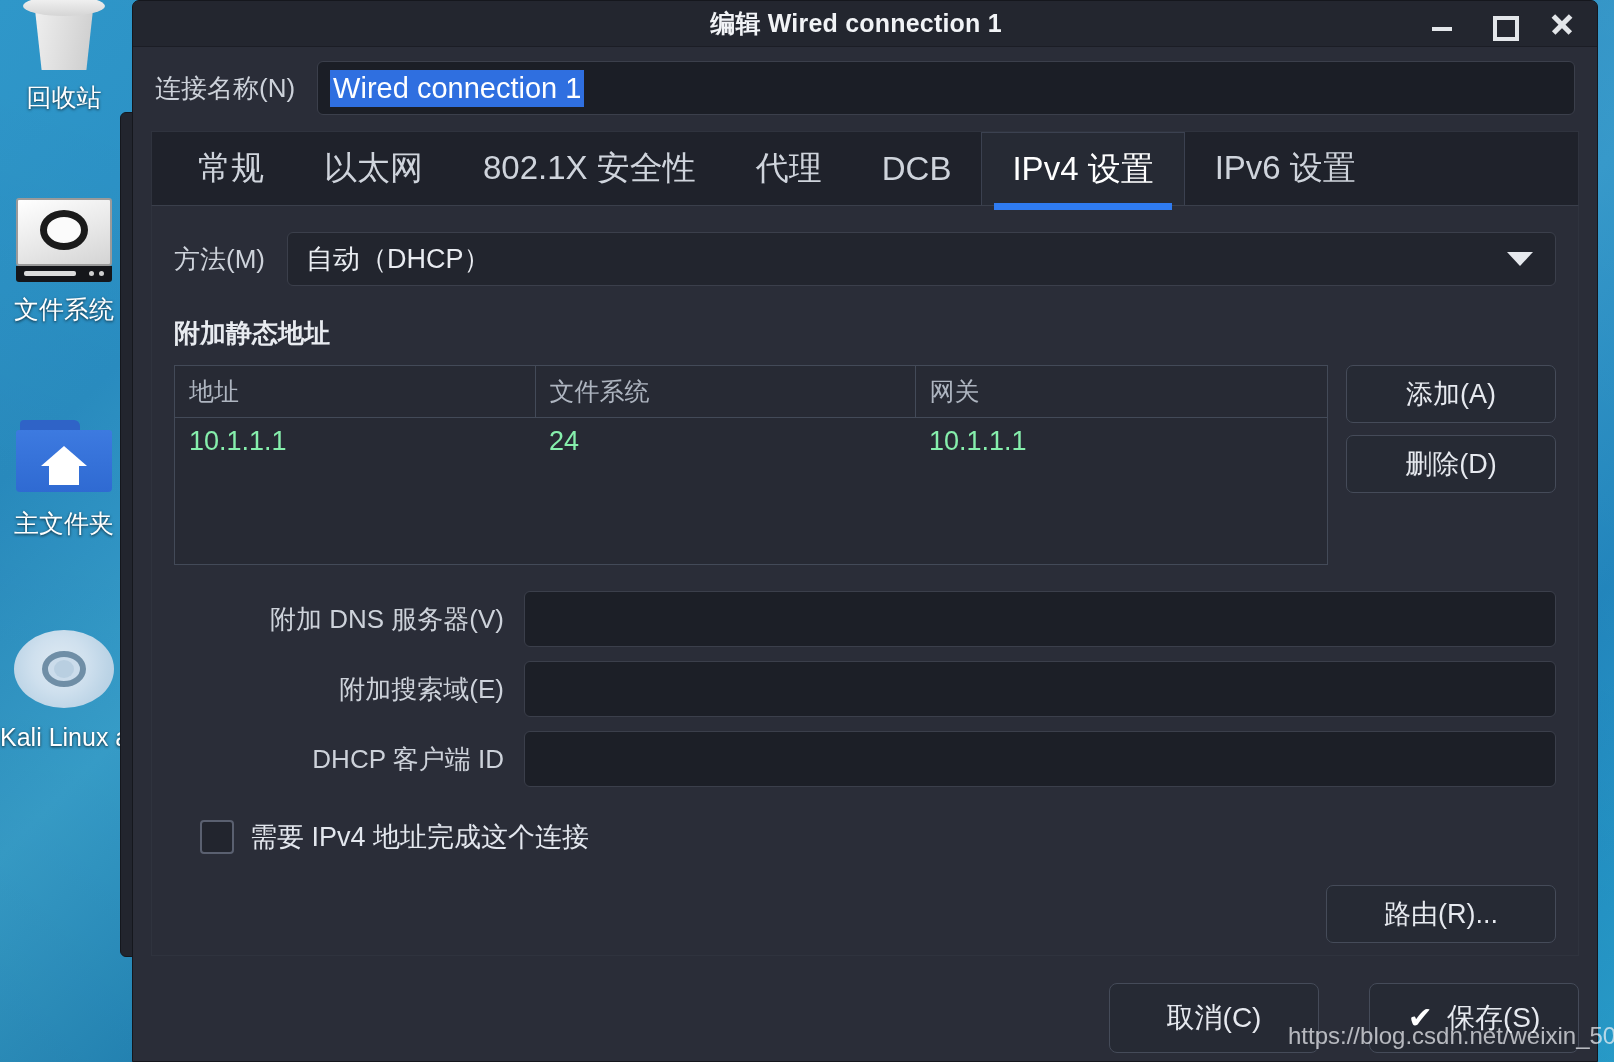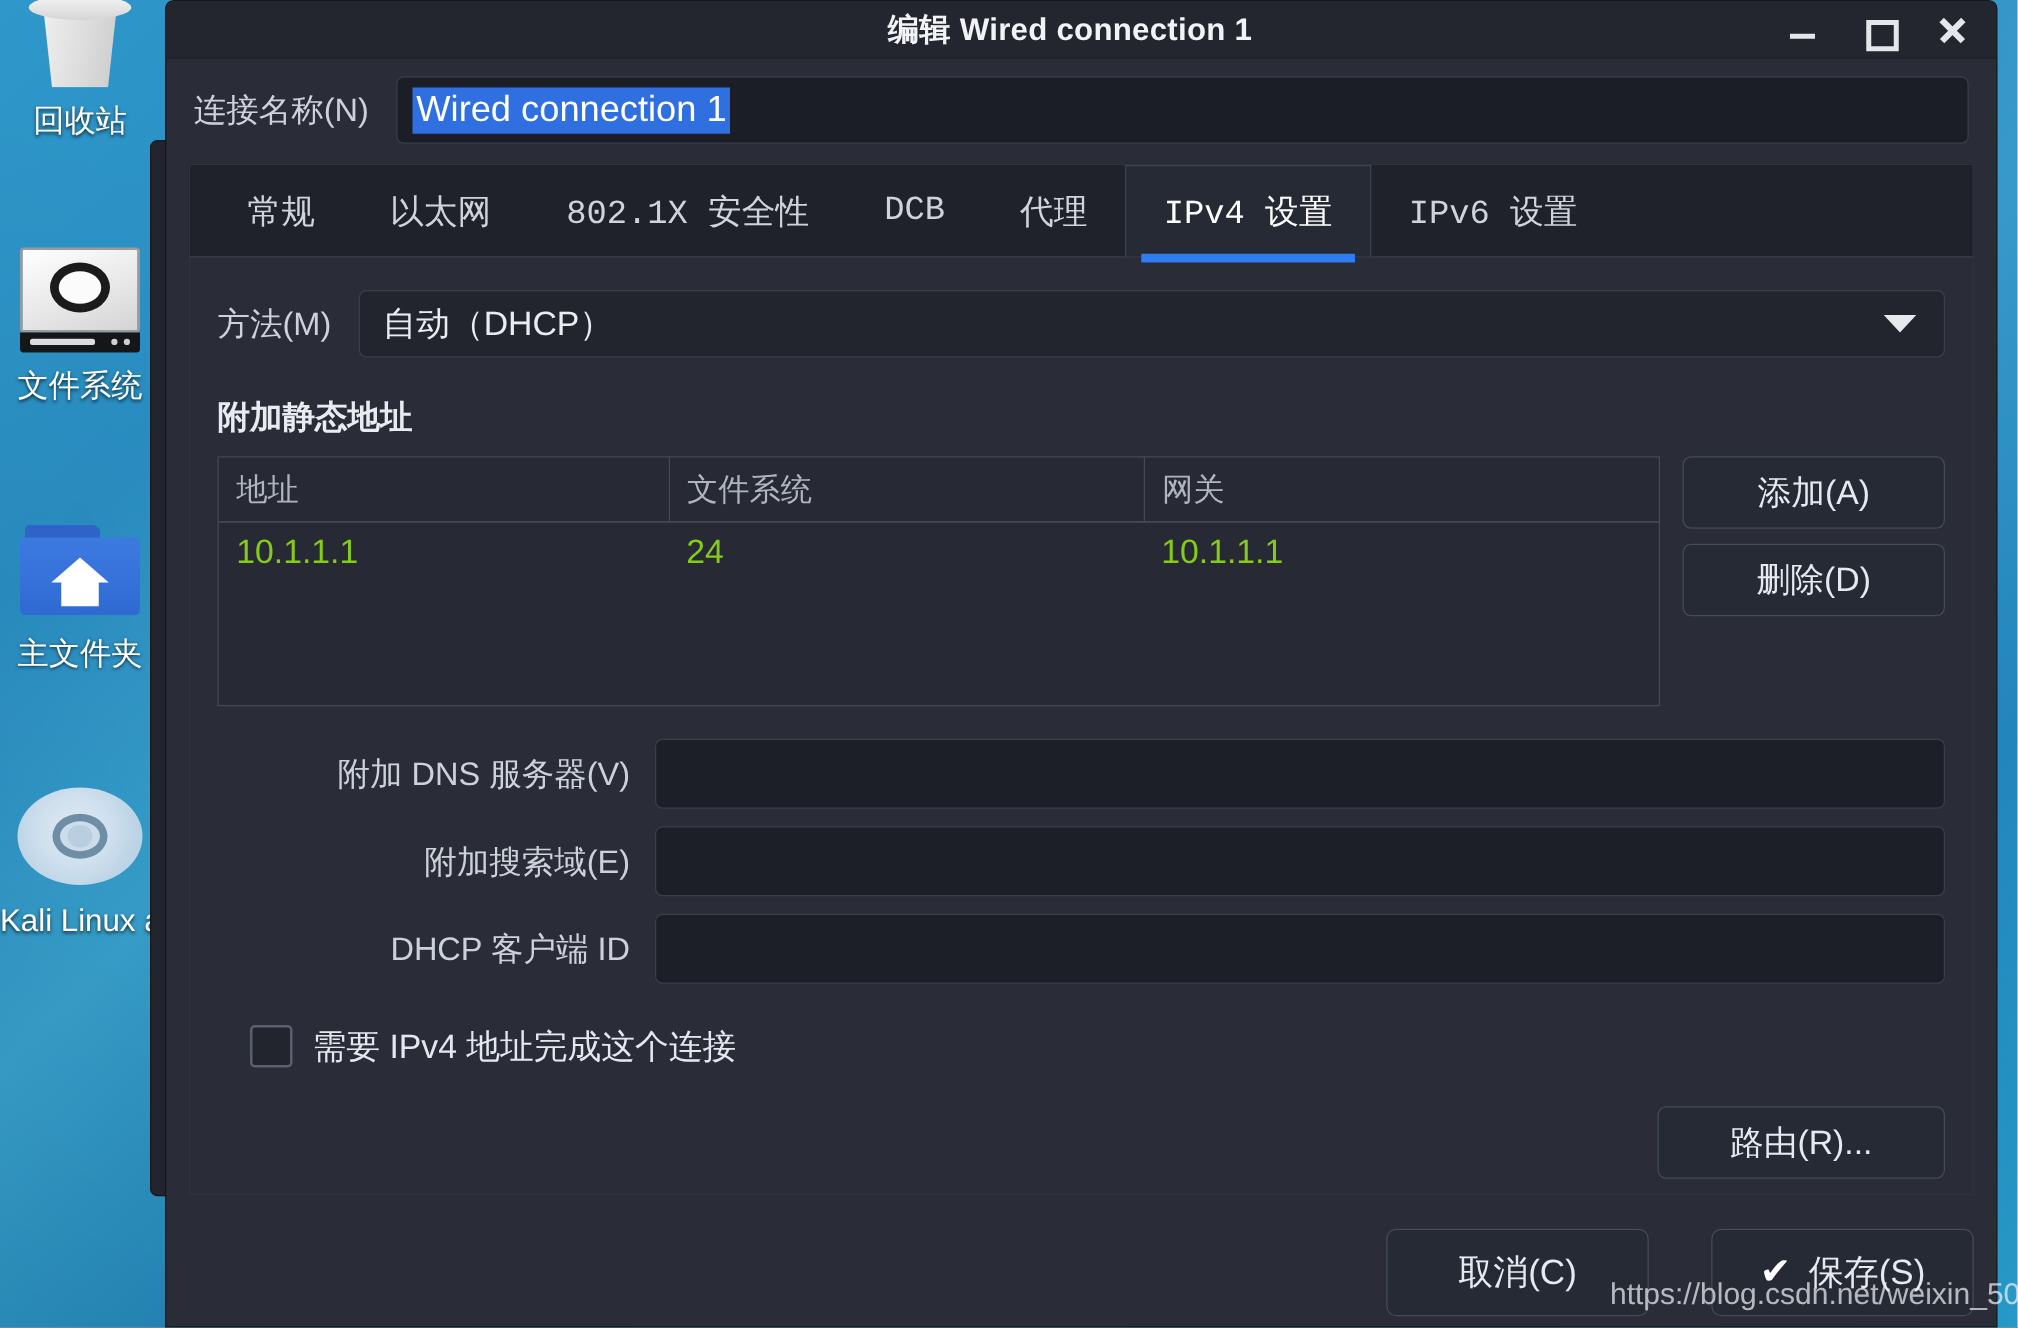--- a/index.html
+++ b/index.html
@@ -206,26 +206,25 @@
     background: #1f222b;
     border: 1px solid #2f333e;
     border-bottom: none;
     height: 74px;
     display: flex; align-items: stretch;
     padding: 0 16px;
   }
   .tab {
     display:flex; align-items:center; justify-content:center;
     padding: 0 30px;
-    font-size: 27px;
+    font-size: 33px;
     color: #cfd4dc;
     position: relative;
     cursor: pointer;
     white-space: nowrap;
-    font-family: Liberation Mono, monospace;
   }
   .tab.active {
     background: #262a34;
     border: 1px solid #3b4150;
     border-bottom: none;
     color: #ffffff;
   }
   .tab.active::after {
     content:"";
     position:absolute; left: 12px; right: 12px; bottom: -5px;
@@ -274,21 +273,21 @@
   table.addr { width:100%; border-collapse: collapse; }
   table.addr th {
     text-align:left; font-weight: normal;
     font-size: 25px; color: #aeb5c0;
     padding: 9px 0 9px 14px;
     border-bottom: 1px solid #434a58;
     border-right: 1px solid #434a58;
   }
   table.addr th:last-child { border-right: none; margin-left: 36px; }
   table.addr td {
-    font-size: 27px; color: #84cc16;
+    font-size: 27px; color: #86efac;
     padding: 8px 0 8px 14px;
   }
   .col-a { width: 360px; } .col-b { width: 380px; }
 
   .side-btns { display:flex; flex-direction: column; gap: 12px; width: 210px; }
   .btn {
     background: #262a34;
     border: 1px solid #454b59;
     border-radius: 7px;
     color: #e6e9ef;
@@ -422,22 +421,22 @@
     <div id="name-label">连接名称(N)</div>
     <div id="name-input">
       <span id="name-value">Wired connection 1</span>
     </div>
   </div>
 
   <div id="tabstrip">
     <div class="tab">常规</div>
     <div class="tab">以太网</div>
     <div class="tab">802.1X 安全性</div>
+    <div class="tab">代理</div>
     <div class="tab">DCB</div>
-    <div class="tab">代理</div>
     <div class="tab active">IPv4 设置</div>
     <div class="tab">IPv6 设置</div>
   </div>
 
   <div id="panel">
 
     <div class="method-row">
       <div class="method-label">方法(M)</div>
       <div class="select">
         <span class="val">自动（DHCP）</span>

